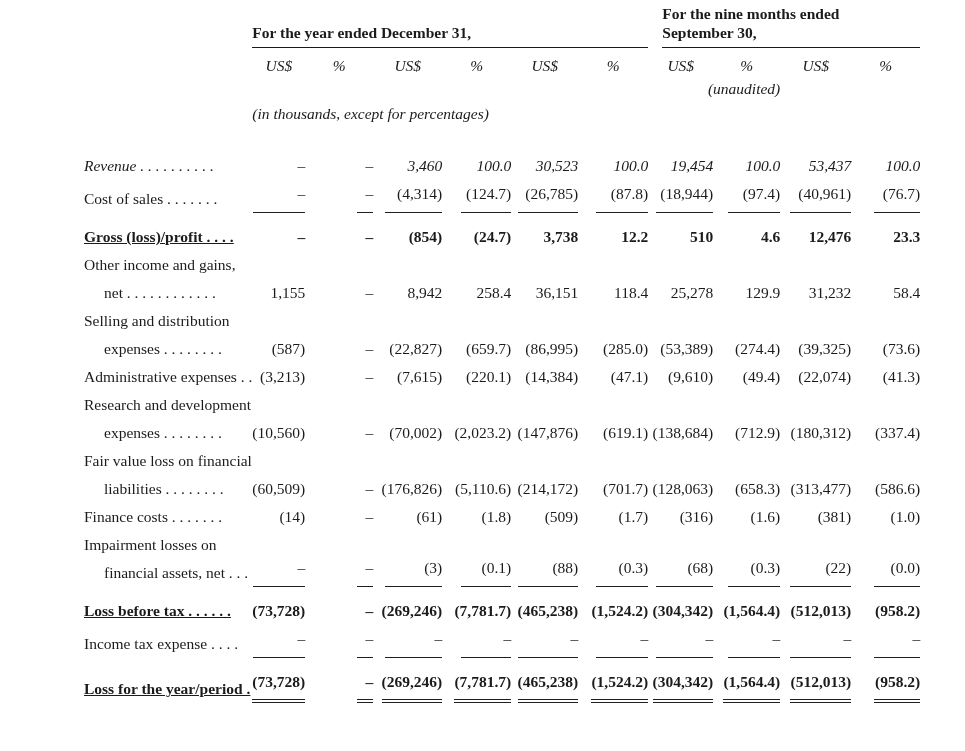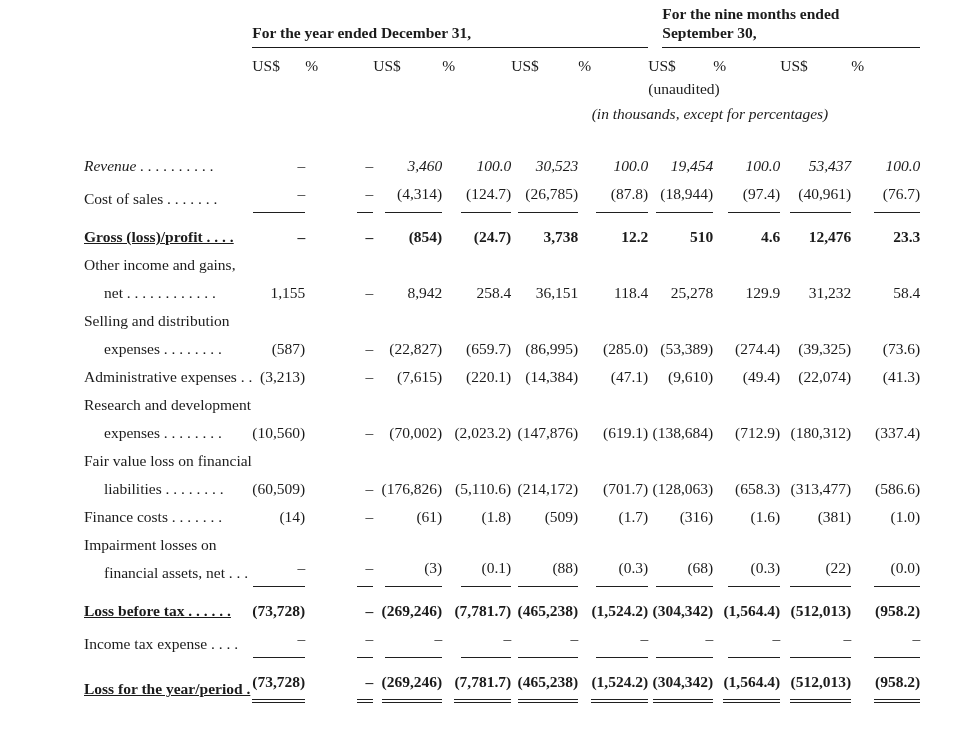--- a/index.html
+++ b/index.html
@@ -22,23 +22,23 @@
     border-bottom:1.5px solid #1a1a1a;padding-bottom:5px;
   }
   .grp-nine{margin-left:14px;}
   .yr{
     font-weight:700;text-align:center;
     border-bottom:1.5px solid #1a1a1a;
     margin-left:14px;padding:8px 0 5px;
     line-height:19px;
   }
   .yr-first{margin-left:2px;}
-  td.sub{padding-top:8px;line-height:20px;}
-  .unaud{text-align:left;line-height:21px;padding-top:2px;}
-  .units{font-style:italic;text-align:right;line-height:22px;padding:4px 92px 0 0;}
+  td.sub{text-align:center;font-style:italic;padding-top:8px;line-height:20px;}
+  .unaud{font-style:italic;text-align:right;line-height:21px;padding-top:2px;}
+  .units{font-style:italic;text-align:left;line-height:22px;padding:4px 92px 0 0;}
   
   td.lbl div{line-height:28px;white-space:nowrap;}
   .l2{padding-left:20px;}
   td.v{text-align:right;line-height:28px;white-space:nowrap;}
   .val{display:inline-block;text-align:right;}
   .c0{min-width:52px}.c1{min-width:16px}.c2{min-width:57px}.c3{min-width:50px}
   .c4{min-width:60px}.c5{min-width:52px}.c6{min-width:57px}.c7{min-width:52px}
   .c8{min-width:61px}.c9{min-width:46px}
   tr.u1 .val{border-bottom:1.5px solid #1f1f1f;padding-bottom:4px;}
   tr.u2 .val{border-bottom:4px double #1f1f1f;padding-bottom:3px;}

